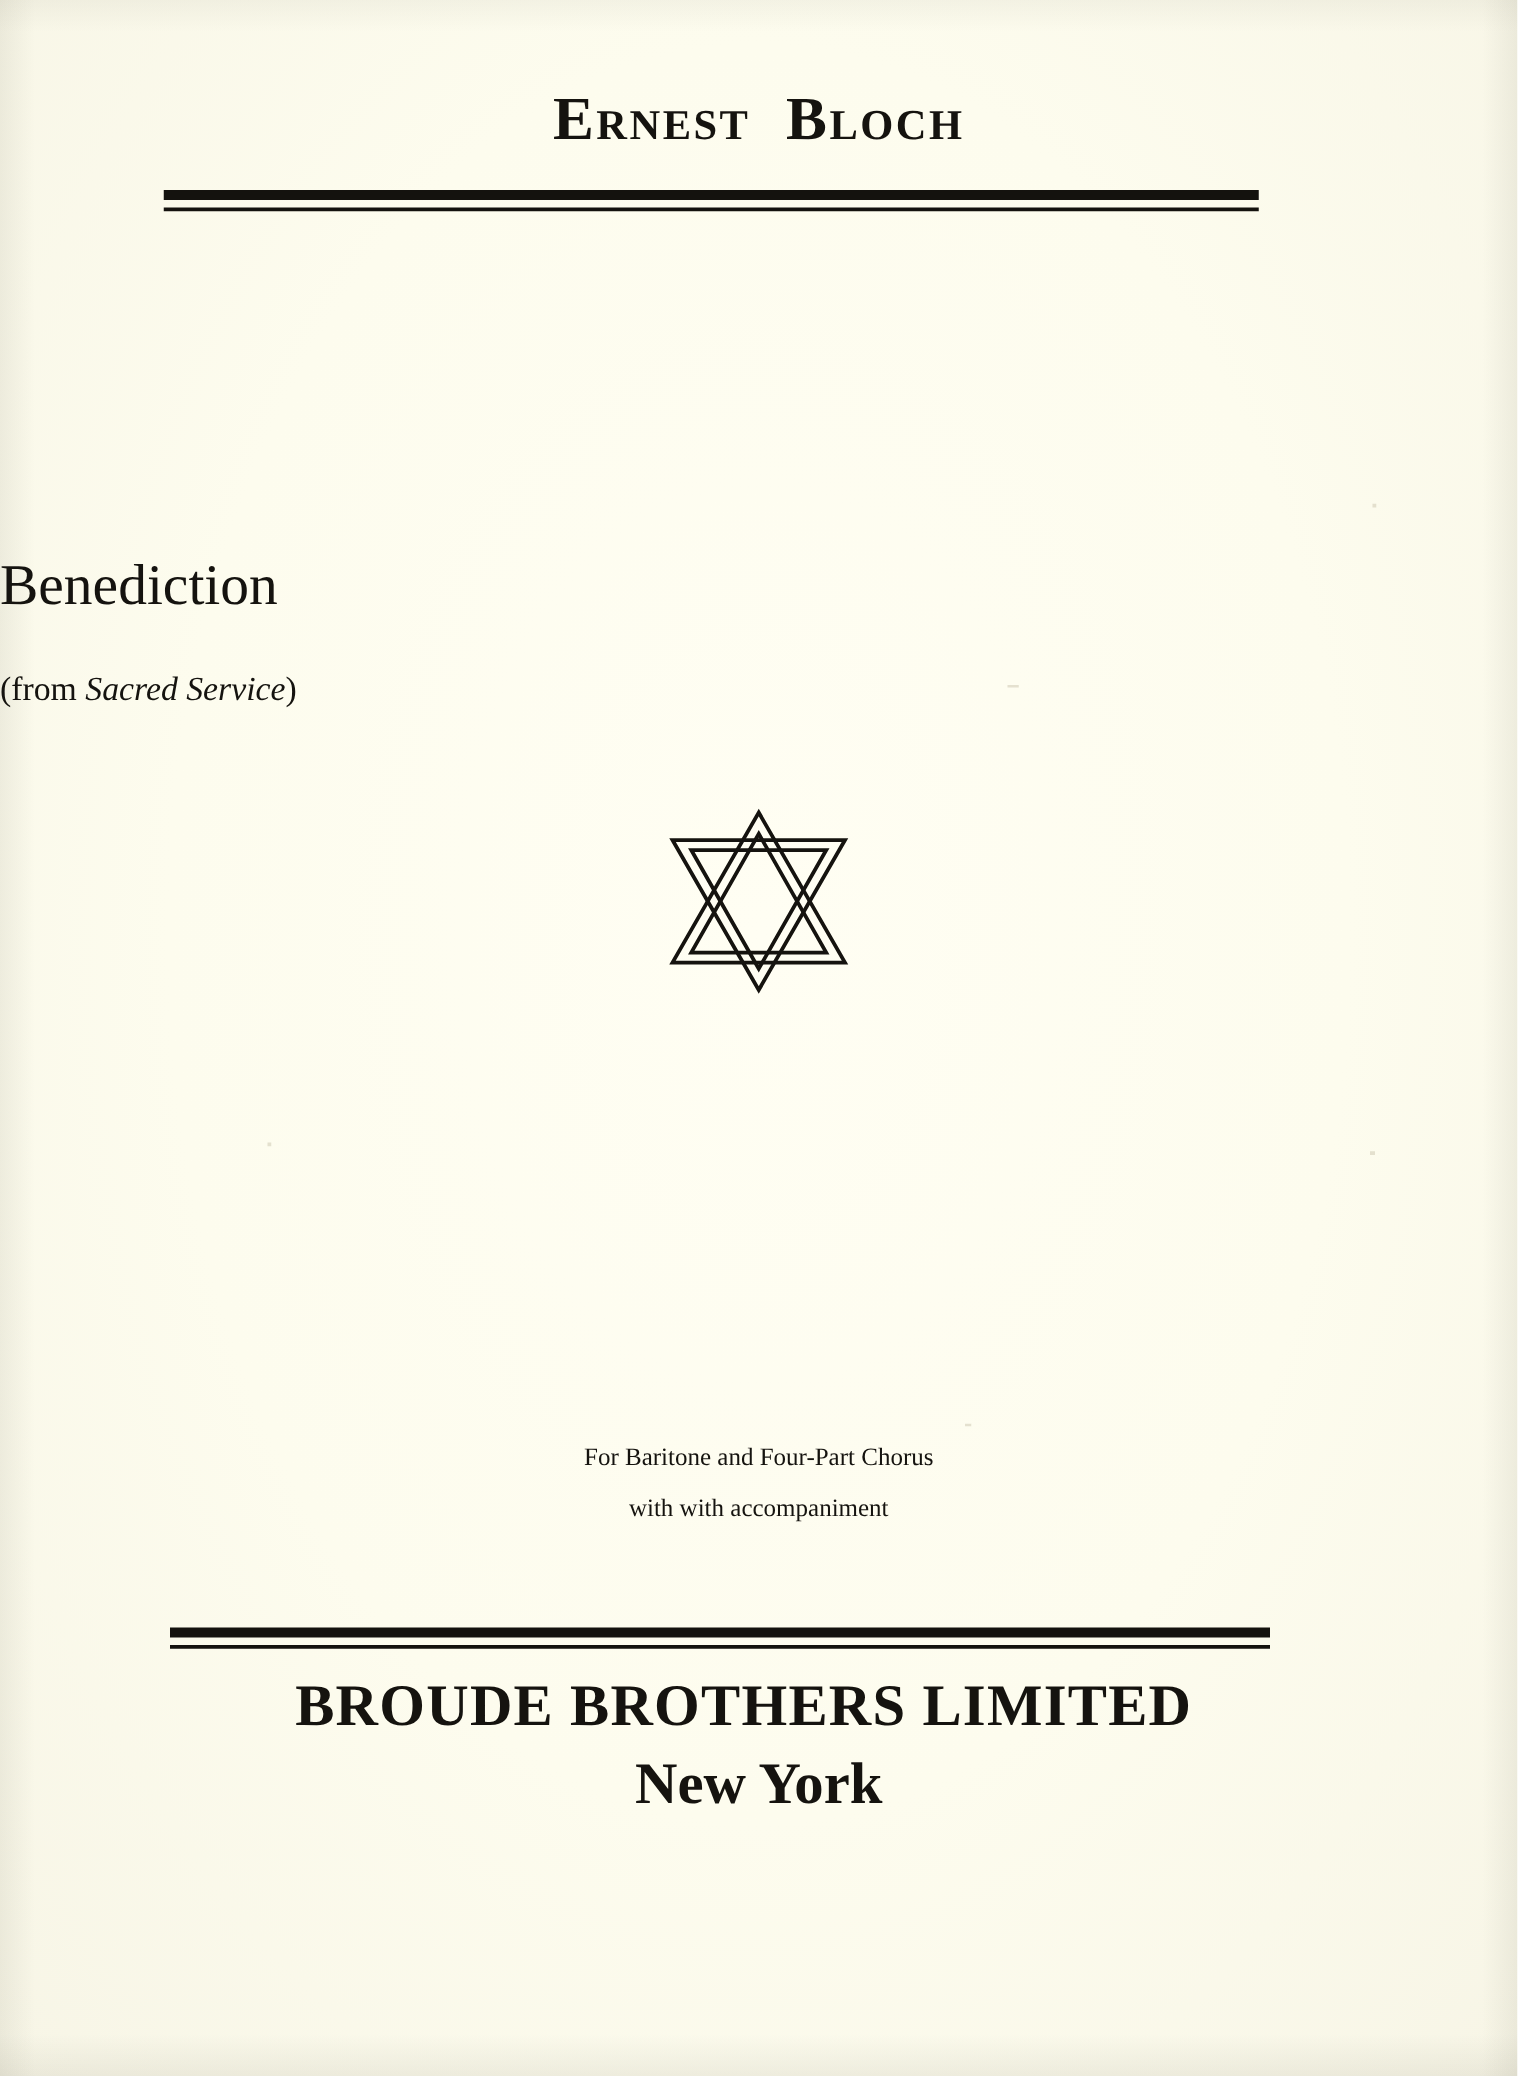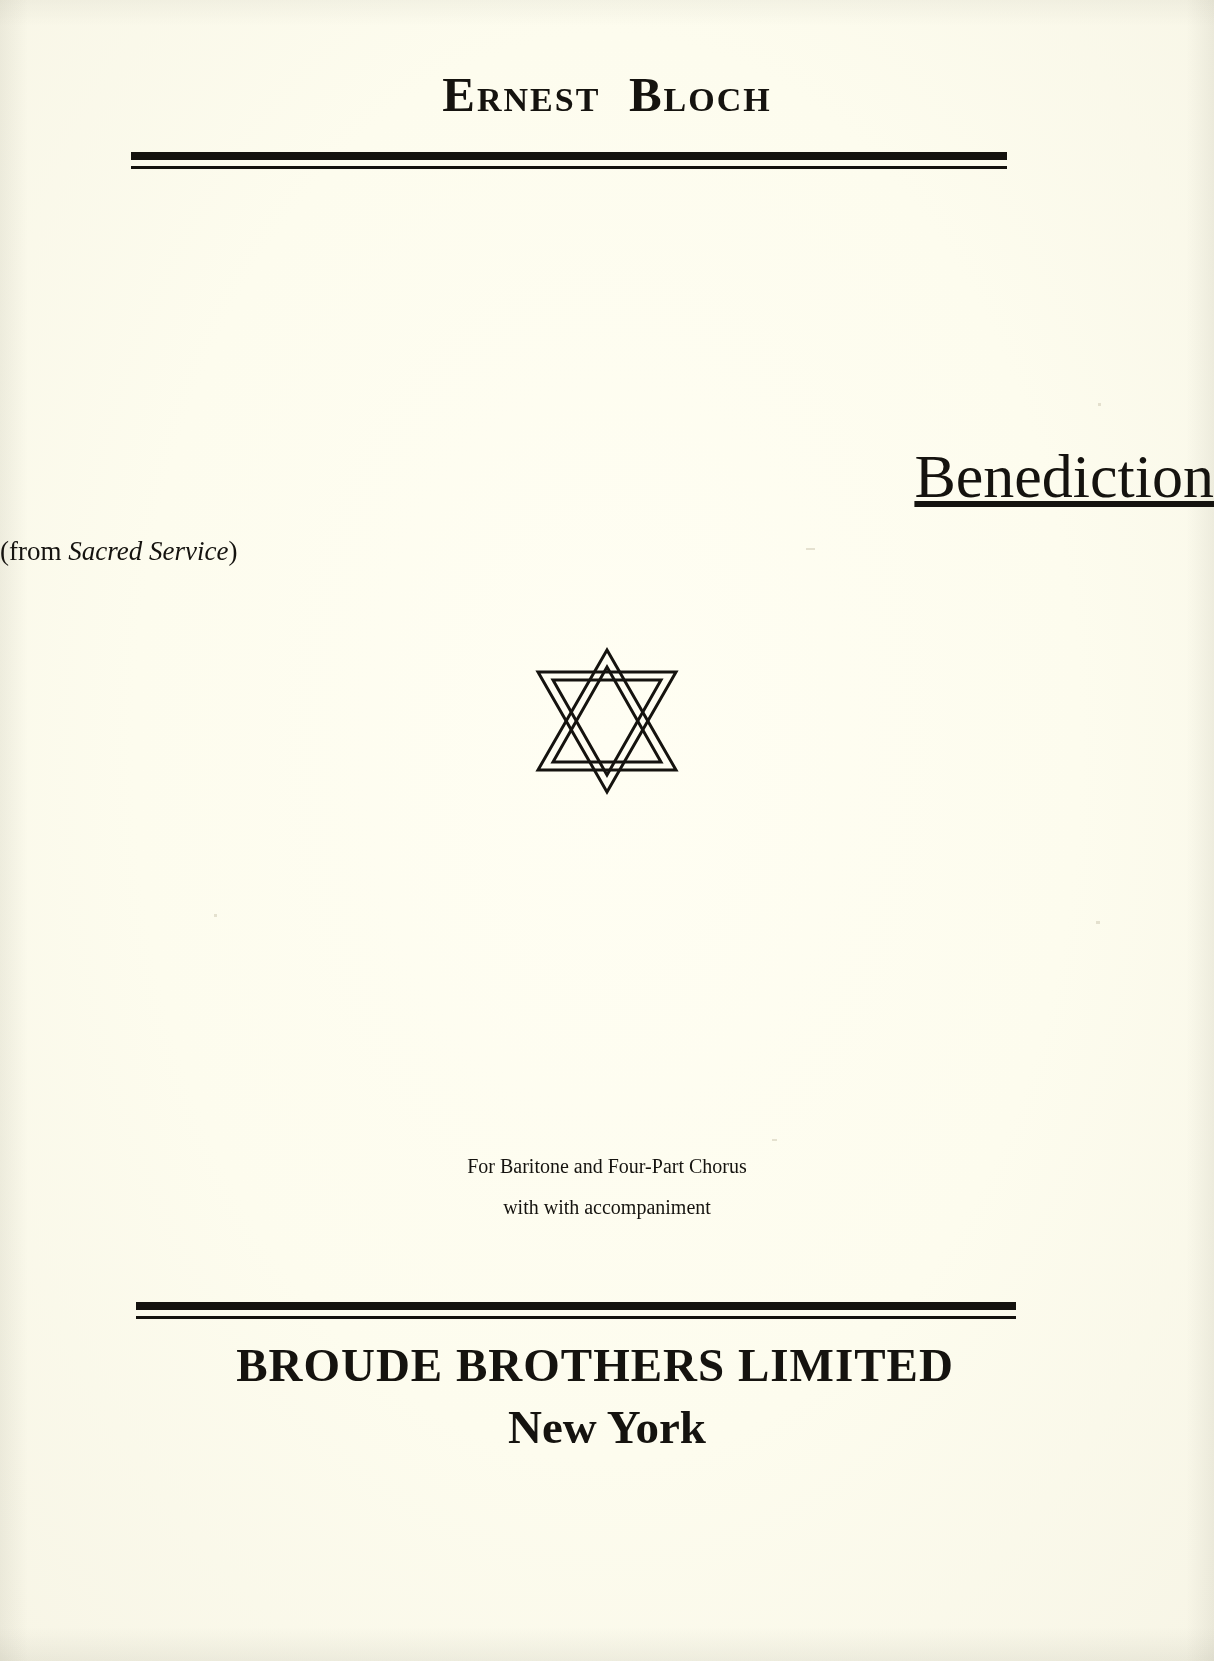--- a/index.html
+++ b/index.html
@@ -77,25 +77,24 @@
   .rule-top .thin {
     height: 3px;
     background: #14120e;
   }
 
   .title {
     position: absolute;
     top: 441px;
     left: 0;
     width: 1214px;
-    text-align: right;
-    font-family: "Liberation Serif", serif;
-    font-size: 62px;
-    color: #15130f;
-    text-decoration: underline;
+    text-align: left;
+    font-family: "Liberation Serif", serif;
+    font-size: 46px;
+    color: #15130f;
   }
 
   .subtitle {
     position: absolute;
     top: 536px;
     left: 0;
     width: 1214px;
     text-align: left;
     font-family: "Liberation Serif", serif;
     font-size: 27px;

